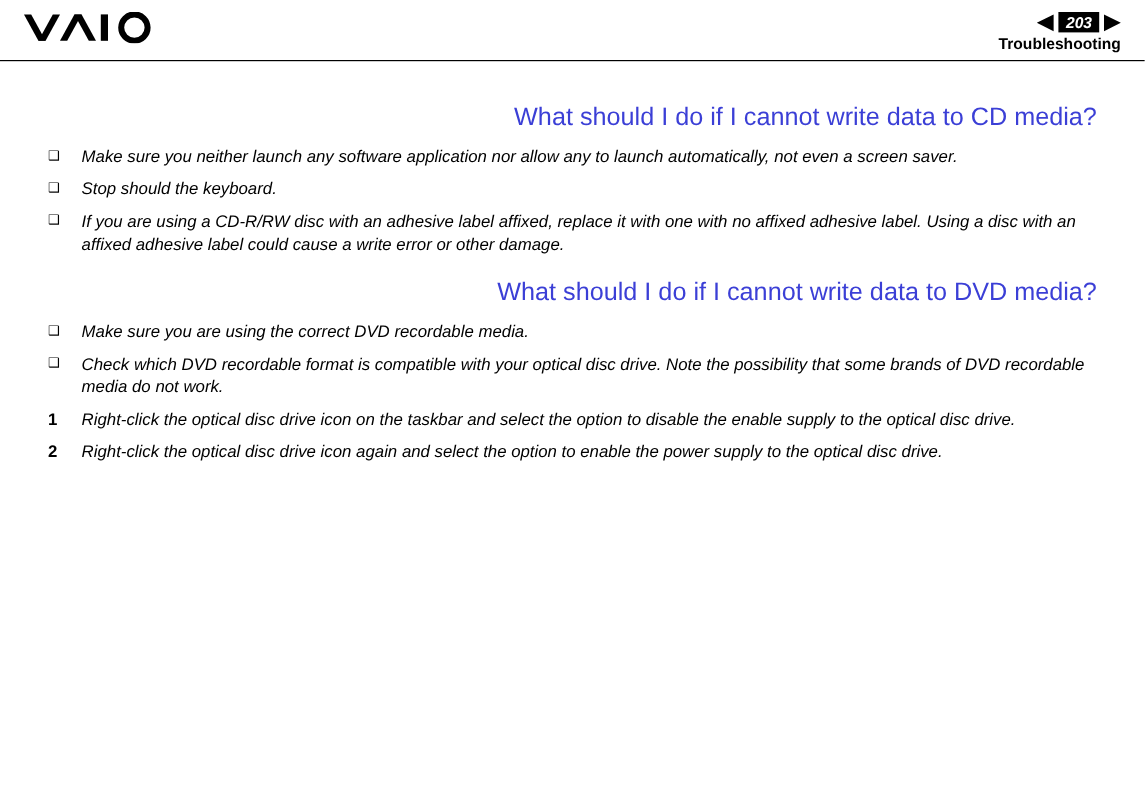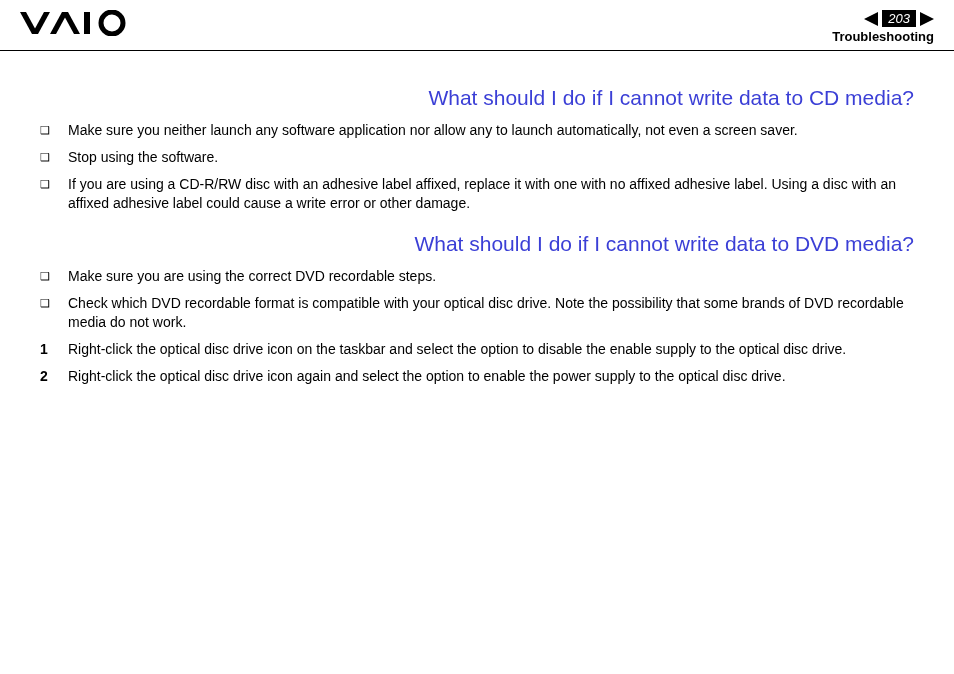--- a/index.html
+++ b/index.html
@@ -34,21 +34,21 @@
   .arrow {
     width: 0; height: 0;
     border-top: 7px solid transparent;
     border-bottom: 7px solid transparent;
   }
   .arrow-left { border-right: 14px solid #000; }
   .arrow-right { border-left: 14px solid #000; }
   .page-num {
     background: #000;
     color: #fff;
-    font-weight: normal;
+    font-weight: bold;
     font-style: italic;
     font-size: 13px;
     padding: 1px 6px;
     margin: 0;
   }
   .section-label {
     font-weight: bold;
     font-size: 13px;
     margin-top: 2px;
   }
@@ -82,21 +82,21 @@
   }
   .bullet-mark {
     flex: 0 0 14px;
     font-size: 11px;
     line-height: 18px;
   }
   .step-num {
     flex: 0 0 14px;
     font-weight: bold;
   }
-  .li-text { flex: 1; }
+  .li-text { flex: 1; font-style: italic; }
   .bold { font-weight: bold; }
 </style>
 </head>
 <body>
 
 <div class="header">
   <div class="logo">
     <svg width="110" height="26" viewBox="0 0 110 26">
       <path d="M0 2 L12 24 L18 24 L6 2 Z" fill="#000"></path>
       <path d="M24 2 L12 24 L18 24 L30 2 Z" fill="#000"></path>
@@ -119,33 +119,33 @@
 <div class="content">
 
   <h2 class="heading">What should I do if I cannot write data to CD media?</h2>
   <ul class="bullets">
     <li>
       <span class="bullet-mark">❑</span>
       <span class="li-text">Make sure you neither launch any software application nor allow any to launch automatically, not even a screen saver.</span>
     </li>
     <li>
       <span class="bullet-mark">❑</span>
-      <span class="li-text">Stop using the software.</span>
+      <span class="li-text">Stop should the keyboard.</span>
     </li>
     <li>
       <span class="bullet-mark">❑</span>
       <span class="li-text">If you are using a CD-R/RW disc with an adhesive label affixed, replace it with one with no affixed adhesive label. Using a disc with an affixed adhesive label could cause a write error or other damage.</span>
     </li>
   </ul>
 
   <h2 class="heading">What should I do if I cannot write data to DVD media?</h2>
   <ul class="bullets">
     <li>
       <span class="bullet-mark">❑</span>
-      <span class="li-text">Make sure you are using the correct DVD recordable steps.</span>
+      <span class="li-text">Make sure you are using the correct DVD recordable media.</span>
     </li>
     <li>
       <span class="bullet-mark">❑</span>
       <span class="li-text">Check which DVD recordable format is compatible with your optical disc drive. Note the possibility that some brands of DVD recordable media do not work.</span>
     </li>
   </ul>
 
   <ol class="steps">
     <li>
       <span class="step-num">1</span>

